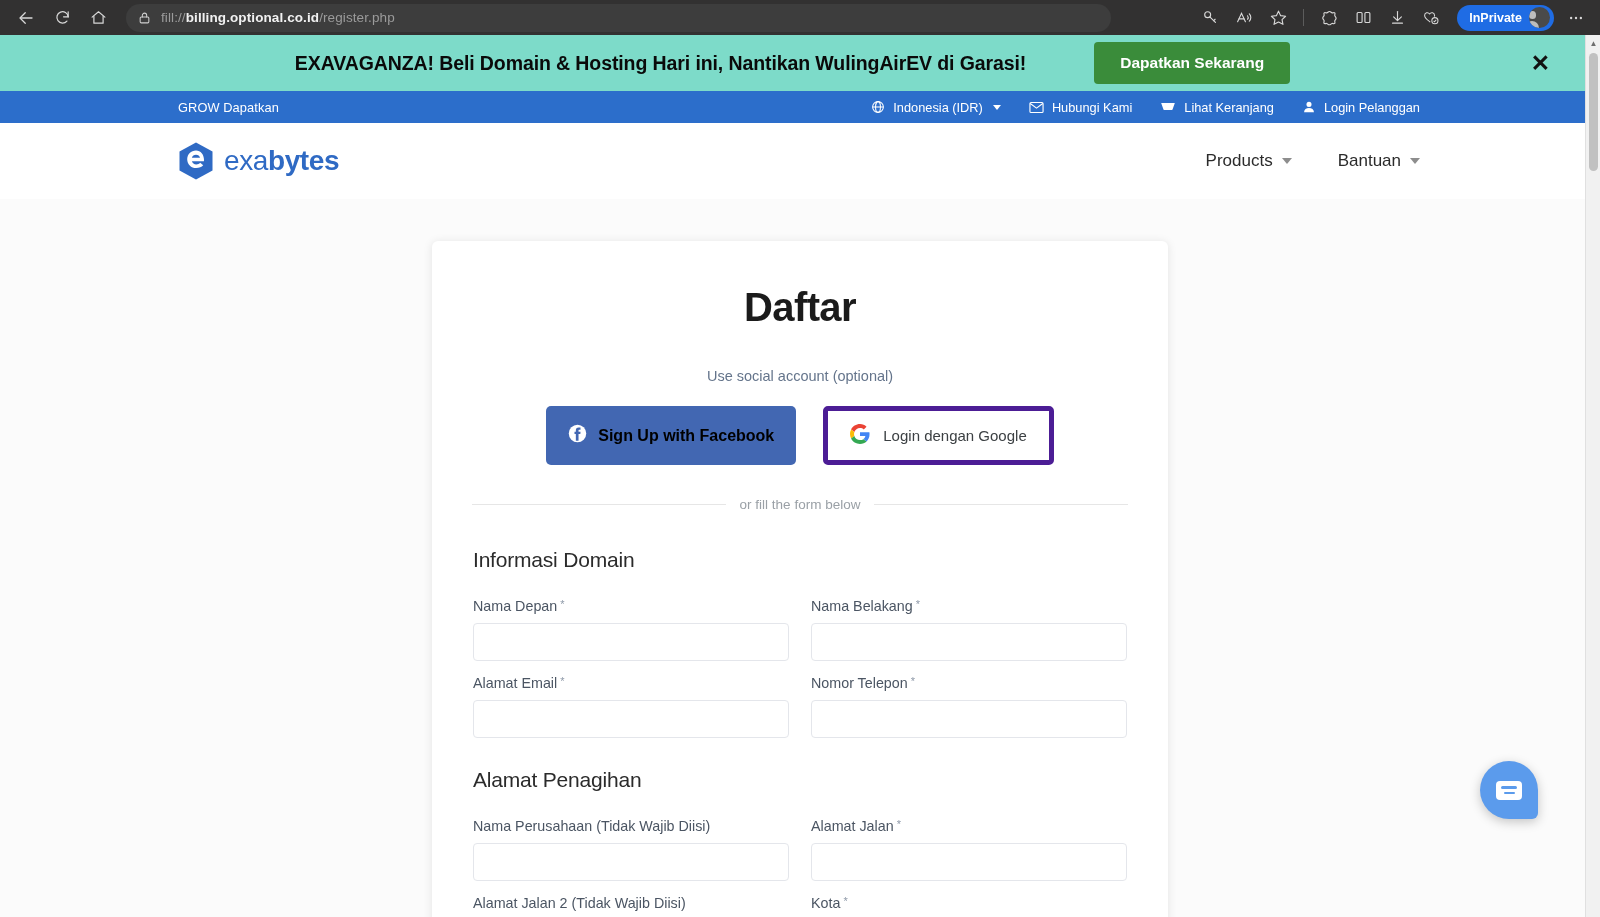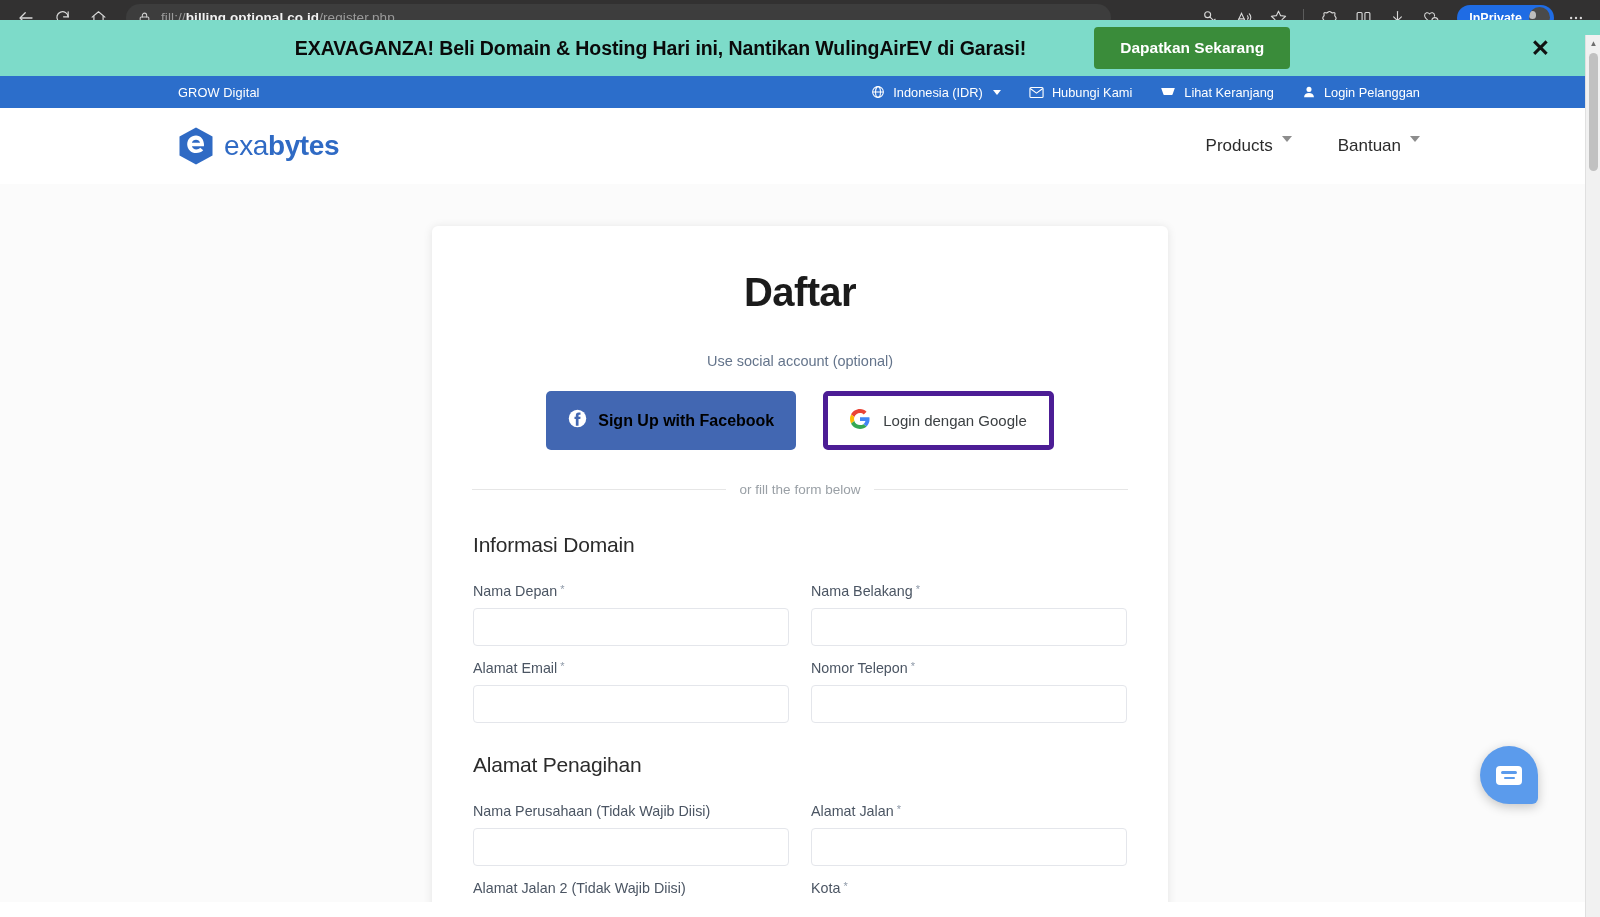--- a/index.html
+++ b/index.html
@@ -55,21 +55,21 @@
     width: 21px; height: 21px; border-radius: 50%;
     background: #4a4a4a;
     display: flex; align-items: flex-end; justify-content: center;
     overflow: hidden;
   }
   .inprivate-avatar .head { width: 8px; height: 8px; border-radius: 50%; background:#bdbdbd; position:relative; top:-9px;}
   .inprivate-avatar .body { width: 15px; height: 8px; border-radius: 8px 8px 0 0; background:#bdbdbd; position:relative; left:-11px; top:1px;}
 
   
   .viewport {
-    position: absolute; top: 20px; left: 0;
+    position: absolute; top: 35px; left: 0;
     width: 1600px; height: 882px;
     background: #fbfbfb;
     overflow: hidden;
   }
 
   
   .promo {
     position: relative;
     height: 56px; background: #7ddbc9;
     display: flex; align-items: center; justify-content: center;
@@ -120,21 +120,21 @@
     display: flex; align-items: center;
     padding: 0 180px 0 178px;
   }
   .logo { display: flex; align-items: center; gap: 10px; cursor: pointer; }
   .logo-mark { position: relative; width: 36px; height: 40px; }
   .logo-text { font-size: 28px; color: #2f6ac4; letter-spacing: -.4px; }
   .logo-text .thin { font-weight: 400; }
   .logo-text .bold { font-weight: 700; }
   .main-nav { margin-left: auto; display: flex; align-items: center; gap: 46px; }
   .nav-item {
-    display: flex; align-items: flex-start; gap: 9px;
+    display: flex; align-items: center; gap: 9px;
     font-size: 17px; color: #2b2b2b; cursor: pointer;
   }
   .nav-caret {
     width: 0; height: 0;
     border-left: 5px solid transparent;
     border-right: 5px solid transparent;
     border-top: 6px solid #8d8d8d;
   }
 
   
@@ -343,21 +343,21 @@
 
   <div class="promo">
     <div class="promo-inner">
       <div class="promo-text">EXAVAGANZA! Beli Domain &amp; Hosting Hari ini, Nantikan WulingAirEV di Garasi!</div>
       <button class="promo-btn">Dapatkan Sekarang</button>
     </div>
     <span class="promo-close">✕</span>
   </div>
 
   <div class="topbar">
-    <span class="brand">GROW Digital</span>
+    <span class="brand">GROW Dapatkan</span>
     <div class="right">
       <span class="tb-item">
         <span>
           <svg width="14" height="14" viewBox="0 0 24 24" fill="none" stroke="#ffffff" stroke-width="1.8">
               <circle cx="12" cy="12" r="9.2"></circle>
               <ellipse cx="12" cy="12" rx="4.2" ry="9.2"></ellipse>
               <line x1="2.8" y1="12" x2="21.2" y2="12"></line>
             </svg>
         </span>
         <span>Indonesia (IDR)</span>

